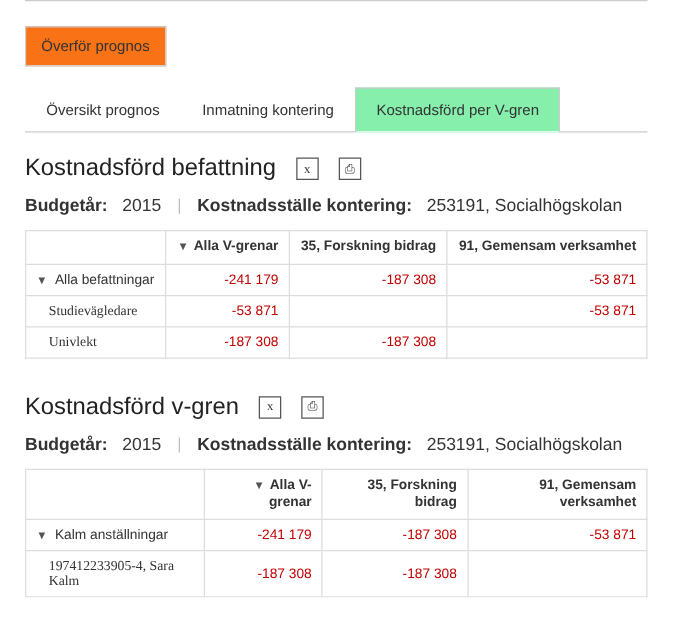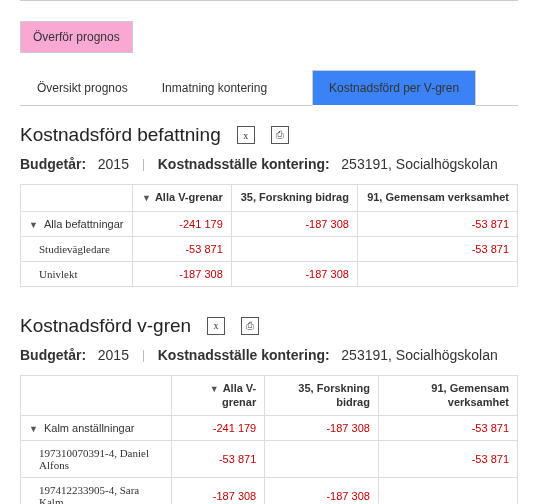--- a/index.html
+++ b/index.html
@@ -12,21 +12,21 @@
     padding: 0 20px;
   }
   .top-divider {
     border-top: 1px solid #ccc;
     margin-bottom: 20px;
   }
   .btn-transfer {
     display: inline-block;
     padding: 8px 12px;
     border: 1px solid #ccc;
-    background: #f9a8d4;
+    background: #f97316;
     font-size: 12px;
     color: #333;
     cursor: pointer;
     margin-bottom: 16px;
   }
   .tabs {
     display: flex;
     border-bottom: 1px solid #ccc;
     margin-bottom: 18px;
   }
@@ -35,22 +35,21 @@
     cursor: pointer;
     color: #333;
     border: 1px solid transparent;
     border-bottom: none;
     position: relative;
     top: 1px;
   }
   .tab.active {
     border: 1px solid #ccc;
     border-bottom: 1px solid #fff;
-    background: #3b82f6;
-    margin-left: 28px;
+    background: #86efac;
   }
   h2.section-title {
     font-size: 19px;
     font-weight: normal;
     color: #222;
     margin-bottom: 10px;
     display: flex;
     align-items: center;
     gap: 16px;
   }
@@ -205,26 +204,20 @@
     </tr>
   </thead>
   <tbody>
     <tr class="total">
       <td class="row-header"><span class="tri">▼</span><span>Kalm anställningar</span></td>
       <td class="neg">-241 179</td>
       <td class="neg">-187 308</td>
       <td class="neg">-53 871</td>
     </tr>
     <tr>
-      <td class="row-header indent-1">197310070391-4, Daniel Alfons</td>
-      <td class="neg">-53 871</td>
-      <td></td>
-      <td class="neg">-53 871</td>
-    </tr>
-    <tr>
       <td class="row-header indent-1">197412233905-4, Sara Kalm</td>
       <td class="neg">-187 308</td>
       <td class="neg">-187 308</td>
       <td></td>
     </tr>
   </tbody>
 </table>
 
 
 

